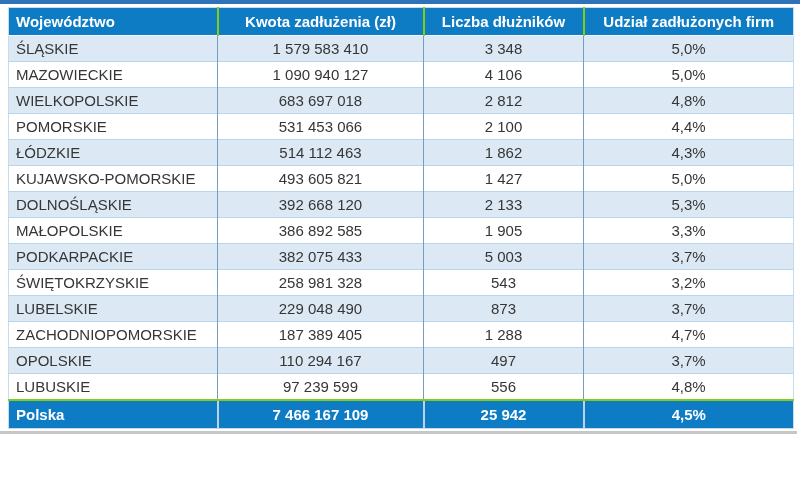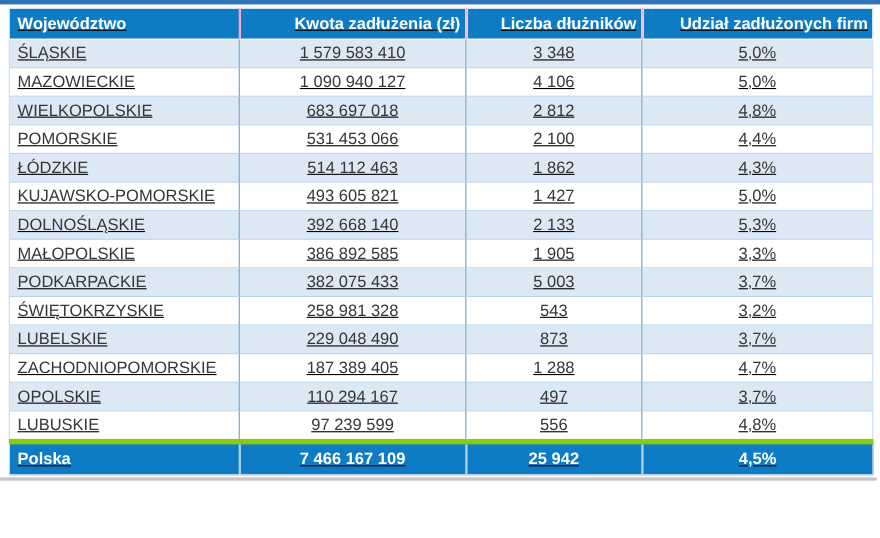--- a/index.html
+++ b/index.html
@@ -2,43 +2,43 @@
 <html><head>
 <meta charset="utf-8">
 <style>
   html, body { margin: 0; padding: 0; }
   body {
     width: 800px; height: 489px; overflow: hidden;
     background: #ffffff;
     font-family: "Liberation Sans", "DejaVu Sans", sans-serif;
     -webkit-font-smoothing: antialiased;
   }
-  .page { position: relative; width: 688px; height: 489px; text-decoration: underline; }
+  .page { position: relative; width: 688px; height: 489px; }
   .top-accent { height: 4px; width: 800px; background: #2e73b8; }
   .tbl-wrap { margin: 3px 0 0 8px; }
   table.tbl {
     width: 785px;
     border-collapse: collapse;
     table-layout: fixed;
     border: 1px solid #c7dcef;
   }
   table.tbl col.c1 { width: 209px; }
   table.tbl col.c2 { width: 206px; }
   table.tbl col.c3 { width: 160px; }
   table.tbl col.c4 { width: 210px; }
 
   .tbl thead th {
     background: #0e7cc4;
     color: #ffffff;
     font-weight: bold;
     font-size: 15px;
     height: 27px;
-    text-align: right;
+    text-align: center;
     padding: 0 4px;
-    border-left: 2px solid #f9a8d4;
+    border-left: 2px solid #84cc16;
     border-bottom: 1px solid #f3f7fb;
     white-space: nowrap;
     overflow: hidden;
   }
   .tbl thead th.first { text-align: left; padding-left: 7px; border-left: none; }
 
   .tbl tbody td {
     font-size: 15px;
     color: #363636;
     height: 25px;
@@ -55,21 +55,21 @@
 
   .tbl tfoot td {
     background: #0e7cc4;
     color: #ffffff;
     font-weight: bold;
     font-size: 15px;
     height: 27px;
     text-align: center;
     padding: 0 4px;
     border-left: 2px solid #b8d4ea;
-    border-top: 5px solid #84cc16;
+    border-top: 2px solid #84cc16;
     white-space: nowrap;
   }
   .tbl tfoot td.col-region { text-align: left; padding-left: 7px; border-left: none; }
 
   .bottom-shadow {
     margin-top: 2px;
     width: 797px;
     height: 3px;
     background: #c6c6c6;
   }
@@ -128,21 +128,21 @@
             <td class="col-share">4,3%</td>
           </tr>
           <tr>
             <td class="col-region">KUJAWSKO-POMORSKIE</td>
             <td class="col-amount">493 605 821</td>
             <td class="col-debtors">1 427</td>
             <td class="col-share">5,0%</td>
           </tr>
           <tr>
             <td class="col-region">DOLNOŚLĄSKIE</td>
-            <td class="col-amount">392 668 140</td>
+            <td class="col-amount">392 668 120</td>
             <td class="col-debtors">2 133</td>
             <td class="col-share">5,3%</td>
           </tr>
           <tr>
             <td class="col-region">MAŁOPOLSKIE</td>
             <td class="col-amount">386 892 585</td>
             <td class="col-debtors">1 905</td>
             <td class="col-share">3,3%</td>
           </tr>
           <tr>

